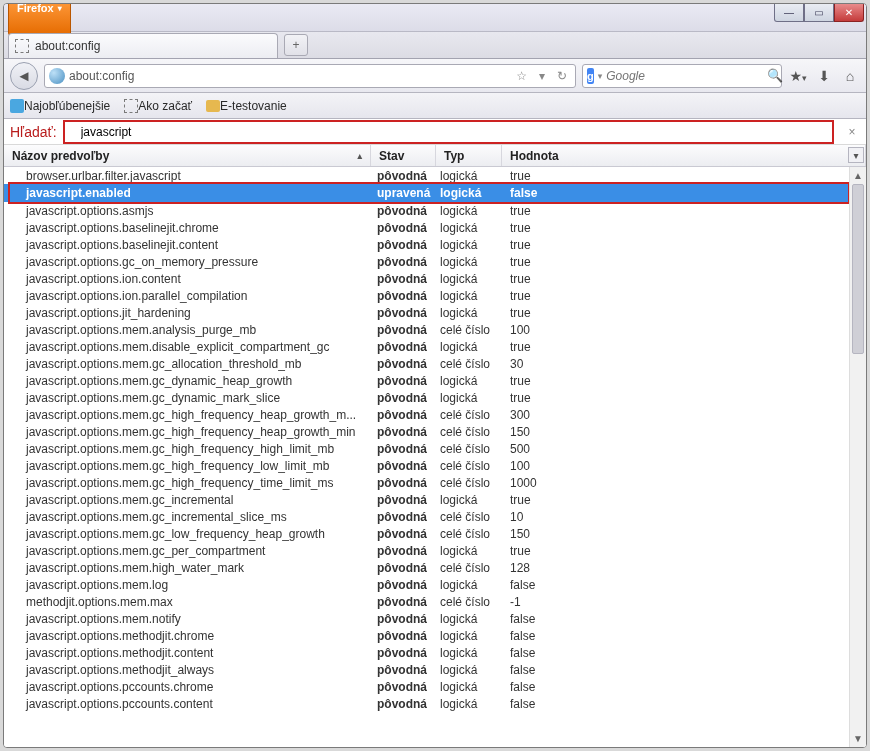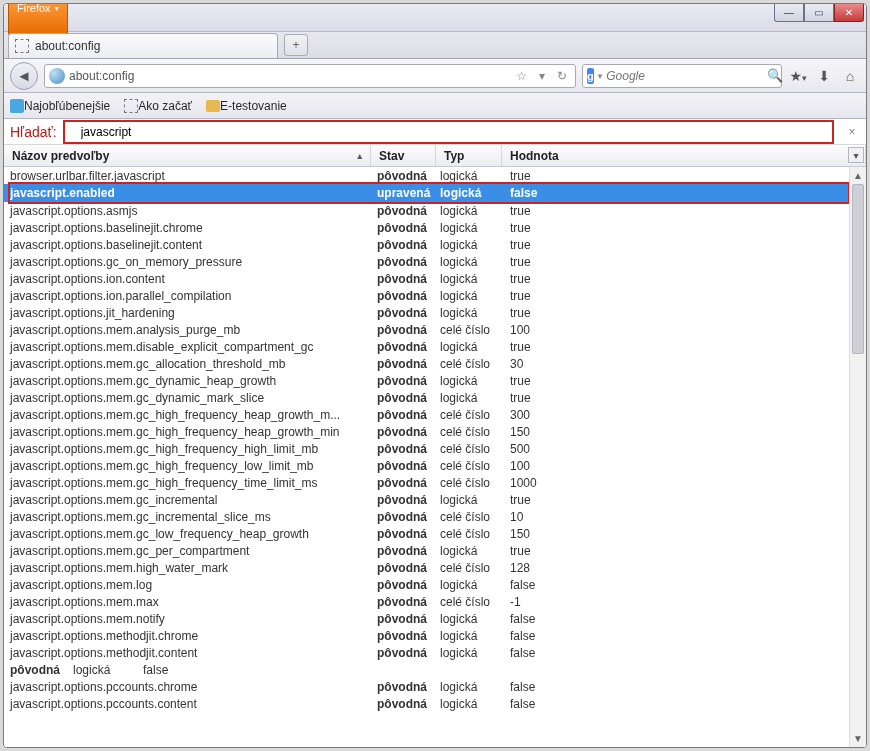--- a/index.html
+++ b/index.html
@@ -30,21 +30,21 @@
     padding: 0 6px 0 4px;
     border-bottom: 1px solid #b9b9c6;
     position: relative;
   }
   .ff-btn {
     display: inline-flex;
     align-items: center;
     background: linear-gradient(to bottom,#ff9a3c,#e56b00);
     color: #fff;
     font-size: 11px;
-    font-weight: 400;
+    font-weight: 700;
     padding: 2px 8px 21px 8px;
     border-radius: 3px;
     border: 1px solid #b95600;
   }
   .ff-btn .tri { margin-left: 4px; font-size: 8px; }
   .win-controls {
     position: absolute;
     right: 2px; top: 0;
     display: flex;
     gap: 0;
@@ -200,21 +200,21 @@
   }
   .grid-body {
     flex:1; overflow:hidden; background:#fff; position:relative;
   }
   .rows { position:absolute; inset:0; overflow-y:auto; overflow-x:hidden;}
   .row {
     display:flex; align-items:center;
     height:17px; font-size:12px; color:#333;
     white-space:nowrap;
   }
-  .row .c-name{ width:367px; padding-left:6px; overflow:hidden; text-overflow:ellipsis;}
+  .row .c-name{ width:367px; padding-left:22px; overflow:hidden; text-overflow:ellipsis;}
   .row .c-status{ width:65px; padding-left:6px;font-weight:bold;}
   .row .c-type{ width:66px; padding-left:4px;}
   .row .c-value{ flex:1; padding-left:8px;}
   .row.selected{
     background:#3a8ee6; color:#fff; font-weight:bold;
     height:18px;
   }
   .row.selected .c-name,
   .row.selected .c-status,
   .row.selected .c-type,
@@ -469,21 +469,21 @@
           <span class="c-type">celé číslo</span>
           <span class="c-value">128</span>
         </div>
         <div class="row">
           <span class="c-name">javascript.options.mem.log</span>
           <span class="c-status">pôvodná</span>
           <span class="c-type">logická</span>
           <span class="c-value">false</span>
         </div>
         <div class="row">
-          <span class="c-name">javascript.options.mem.max</span>
+          <span class="c-name">methodjit.options.mem.max</span>
           <span class="c-status">pôvodná</span>
           <span class="c-type">celé číslo</span>
           <span class="c-value">-1</span>
         </div>
         <div class="row">
           <span class="c-name">javascript.options.mem.notify</span>
           <span class="c-status">pôvodná</span>
           <span class="c-type">logická</span>
           <span class="c-value">false</span>
         </div>
@@ -493,20 +493,21 @@
           <span class="c-type">logická</span>
           <span class="c-value">false</span>
         </div>
         <div class="row">
           <span class="c-name">javascript.options.methodjit.content</span>
           <span class="c-status">pôvodná</span>
           <span class="c-type">logická</span>
           <span class="c-value">false</span>
         </div>
         <div class="row">
+          <span class="c-name">javascript.options.methodjit_always</span>
           <span class="c-status">pôvodná</span>
           <span class="c-type">logická</span>
           <span class="c-value">false</span>
         </div>
         <div class="row">
           <span class="c-name">javascript.options.pccounts.chrome</span>
           <span class="c-status">pôvodná</span>
           <span class="c-type">logická</span>
           <span class="c-value">false</span>
         </div>

